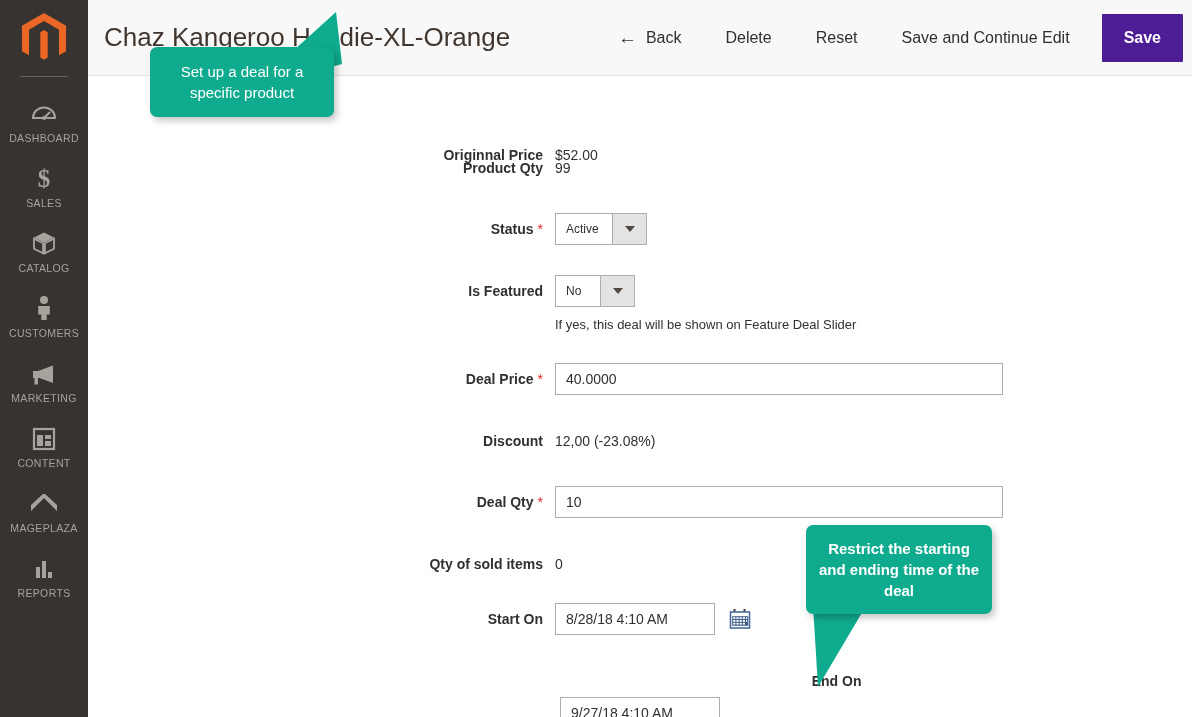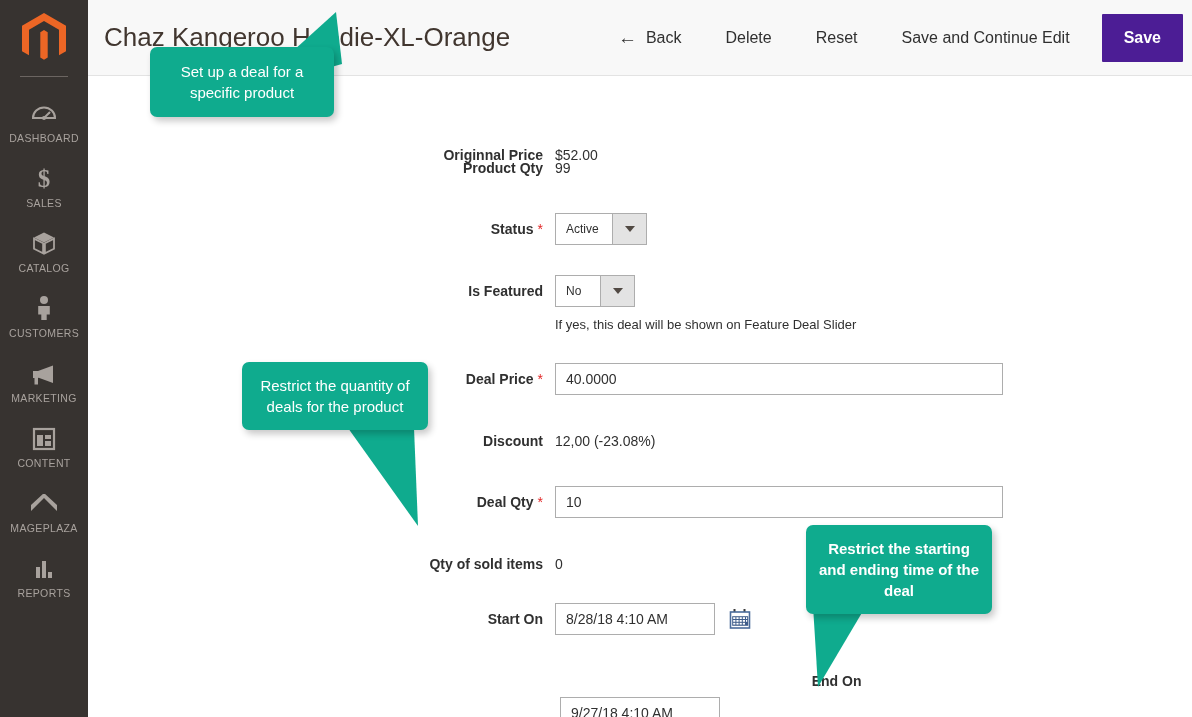--- a/index.html
+++ b/index.html
@@ -377,26 +377,20 @@
     </div>
   </main>
 
   <div class="callout" style="left:150px; top:47px; width:200px;">
     <svg class="tail" style="left:98px; top:-35px;" width="110" height="80" viewBox="0 0 110 80">
       <polygon points="2,78 88,0 94,52" fill="#0fab8e"></polygon>
     </svg>
     <div class="bubble" style="width:184px; padding:14px 12px;">Set up a deal for a specific product</div>
   </div>
 
-  <div class="callout" style="left:242px; top:362px; width:186px;">
-    <svg class="tail" style="left:104px; top:64px;" width="100" height="110" viewBox="0 0 100 110">
-      <polygon points="2,2 68,2 72,100" fill="#0fab8e"></polygon>
-    </svg>
-    <div class="bubble" style="width:186px; padding:13px 12px;">Restrict the quantity of deals for the product</div>
-  </div>
 
   <div class="callout" style="left:806px; top:525px; width:186px;font-weight:bold;">
     <svg class="tail" style="left:0px; top:62px;" width="100" height="110" viewBox="0 0 100 110">
       <polygon points="6,2 70,2 12,100" fill="#0fab8e"></polygon>
     </svg>
     <div class="bubble" style="width:186px; padding:13px 12px;">Restrict the starting and ending time of the deal</div>
   </div>
 
 </div>
 

